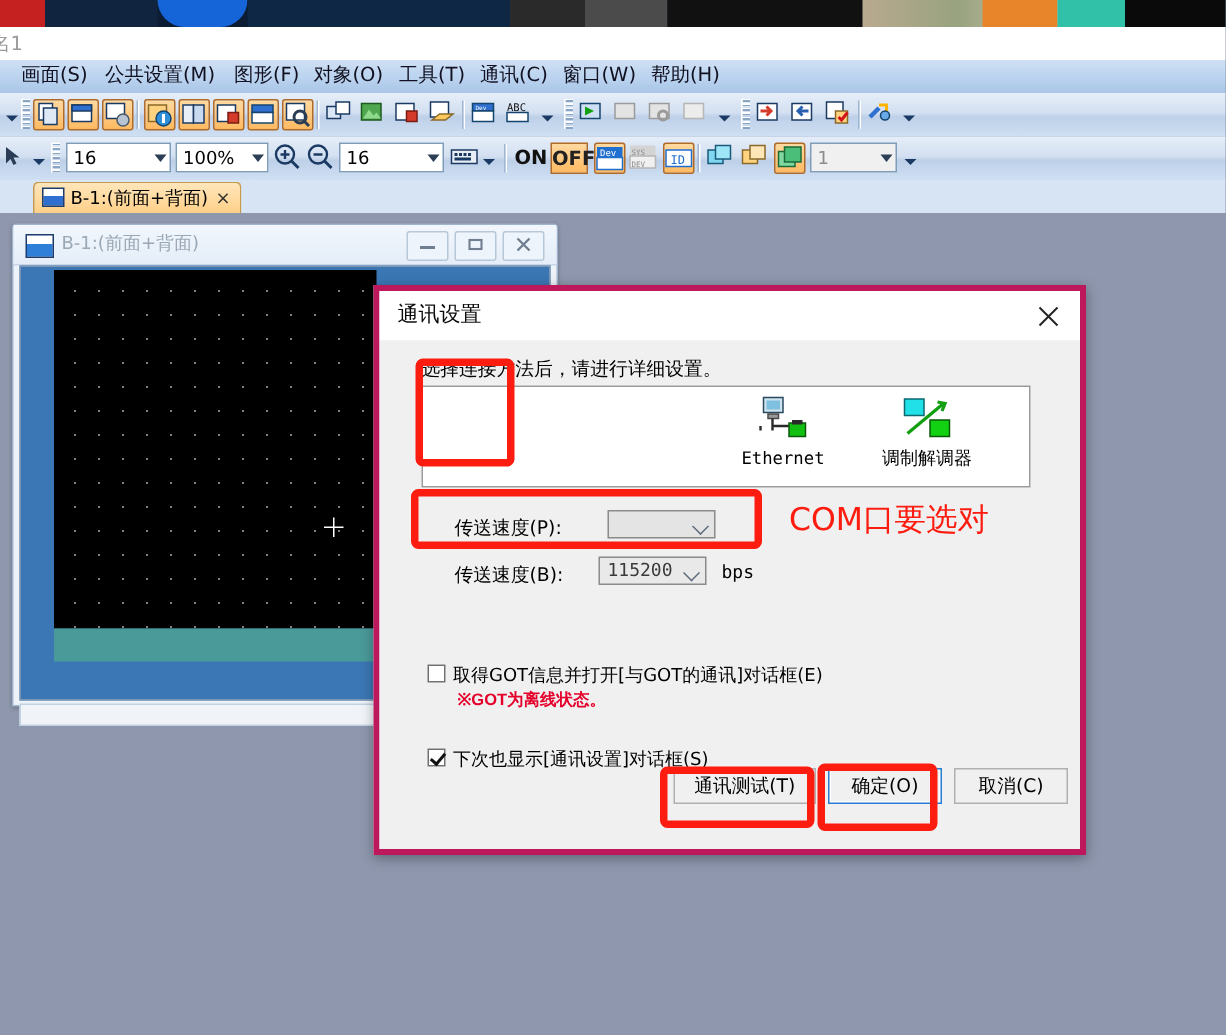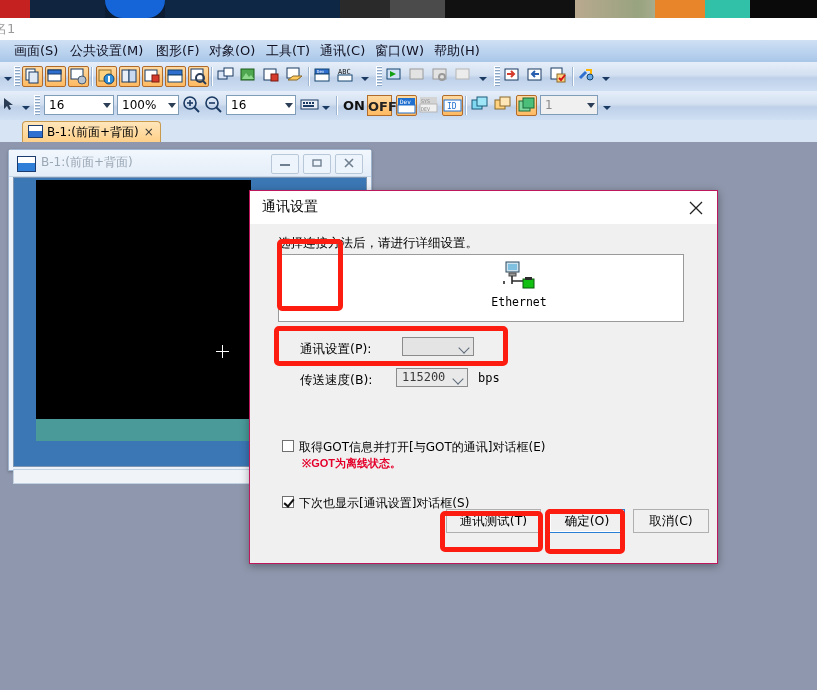--- a/index.html
+++ b/index.html
@@ -77,21 +77,21 @@
     background-image:radial-gradient(#7f7f7f 0.6px,transparent 0.7px);
     background-size:16px 16px;background-position:6px 6px;}
   .cvband{position:absolute;left:22px;top:241px;width:215px;height:22px;background:#4a9a9a;}
   .crosshair{position:absolute;left:180px;top:165px;width:13px;height:13px;}
   .crosshair::before{content:"";position:absolute;left:6px;top:0;width:1px;height:13px;background:#fff;}
   .crosshair::after{content:"";position:absolute;left:0;top:6px;width:13px;height:1px;background:#fff;}
   .hscroll{position:absolute;left:4px;right:4px;bottom:-14px;height:13px;background:#f0f4f9;border:1px solid #c2d2e3;}
 
   
   .dialog{position:absolute;left:249px;top:190px;width:467px;height:372px;
-    background:#f0f0f0;border:1px solid #be185d;box-shadow:0 2px 8px rgba(0,0,0,.35);}
+    background:#f0f0f0;border:4px solid #be185d;box-shadow:0 2px 8px rgba(0,0,0,.35);}
   .dlgtitle{position:absolute;left:0;top:0;width:100%;height:33px;background:#fff;}
   .dlgtitle .dt{position:absolute;left:12px;top:7px;font-size:14px;color:#0a0a0a;font-family:"DejaVu Sans",sans-serif;}
   .dlgclose{position:absolute;right:8px;top:6px;width:26px;height:22px;}
   .dlgclose svg{display:block;margin:4px auto 0;}
   .dlgbody{position:absolute;left:0;top:33px;right:0;bottom:0;background:#f0f0f0;}
   .hint{position:absolute;left:28px;top:11px;font-size:12.5px;font-family:"DejaVu Sans",sans-serif;color:#000;}
   .connbox{position:absolute;left:28px;top:30px;width:404px;height:66px;background:#fff;border:1px solid #9a9a9a;}
   .connitem{position:absolute;top:4px;width:88px;height:58px;text-align:center;}
   .connitem .ic{height:36px;display:flex;align-items:center;justify-content:center;}
   .connitem .lb{font-size:11.5px;font-family:"DejaVu Sans Mono",monospace;display:inline-block;padding:0 2px;line-height:14px;}
@@ -467,23 +467,34 @@
               <rect x="10" y="4" width="9" height="6" fill="#7fbfe0"></rect>
               <rect x="11" y="13" width="7" height="3" fill="#9a9a9a" stroke="#4a4a4a"></rect>
               <path d="M14 16 v5 M14 21 h16 M30 21 v3 M6 21 v3 M14 21 v3" stroke="#2a2a2a" stroke-width="1.6" fill="none"></path>
               <rect x="25" y="19" width="11" height="9" fill="#12c012" stroke="#0a5a0a"></rect>
               <rect x="27" y="17" width="7" height="3" fill="#2a2a2a"></rect>
             </svg>
           </div>
           <span class="lb">Ethernet</span>
         </div>
 
-      </div>
-
-      <div class="flabel" style="left:50px;top:117px">通讯设置(P):</div>
+        <div class="connitem" style="left:292px">
+          <div class="ic">
+            <svg width="42" height="34" viewBox="0 0 42 34">
+              <rect x="6" y="3" width="13" height="11" fill="#22e0e8" stroke="#0a6a70"></rect>
+              <rect x="23" y="17" width="13" height="11" fill="#12d012" stroke="#0a5a0a"></rect>
+              <path d="M8 26 L32 6" stroke="#12a012" stroke-width="2.2"></path>
+              <path d="M28 5 l5 1 l-2 5" fill="none" stroke="#12a012" stroke-width="2.2"></path>
+            </svg>
+          </div>
+          <span class="lb cn">调制解调器</span>
+        </div>
+      </div>
+
+      <div class="flabel" style="left:50px;top:117px">传送速度(P):</div>
       <div class="fcombo" style="left:152px;top:113px;width:72px">
         <span class="val"></span>
         <span class="cb-arrow"></span>
       </div>
 
       <div class="flabel" style="left:50px;top:148px">传送速度(B):</div>
       <div class="fcombo enabled" style="left:146px;top:144px;width:72px">
         <span class="val">115200</span>
         <span class="cb-arrow"></span>
       </div>
@@ -502,16 +513,17 @@
 
       <div class="btn" style="left:196px;top:285px;width:95px">通讯测试(T)</div>
       <div class="btn focus" style="left:299px;top:285px;width:76px">确定(O)</div>
       <div class="btn" style="left:383px;top:285px;width:76px">取消(C)</div>
 
     </div>
   </div>
 
   <div class="redbox" style="left:277px;top:239px;width:66px;height:72px"></div>
   <div class="redbox" style="left:274px;top:326px;width:234px;height:40px"></div>
+  <div class="redtext" style="left:526px;top:332px">COM口要选对</div>
   <div class="redbox" style="left:440px;top:511px;width:103px;height:41px"></div>
   <div class="redbox" style="left:545px;top:509px;width:80px;height:45px"></div>
 
 </div>
 
 </body></html>

